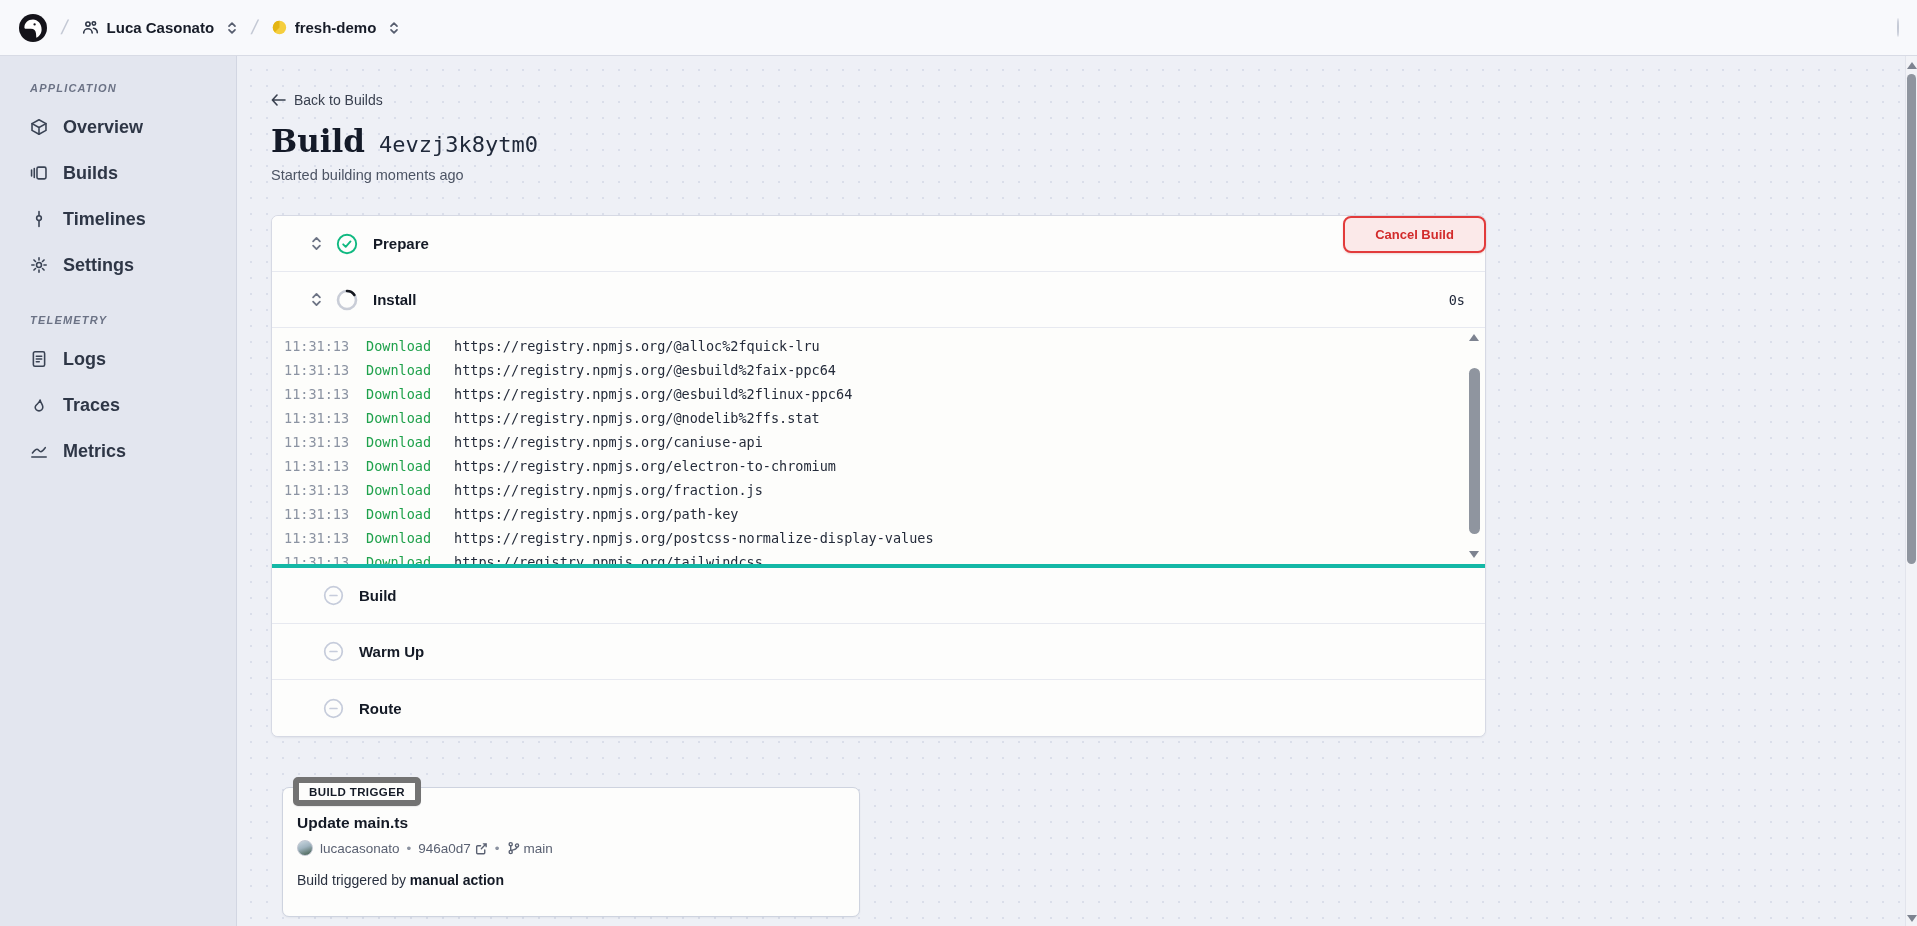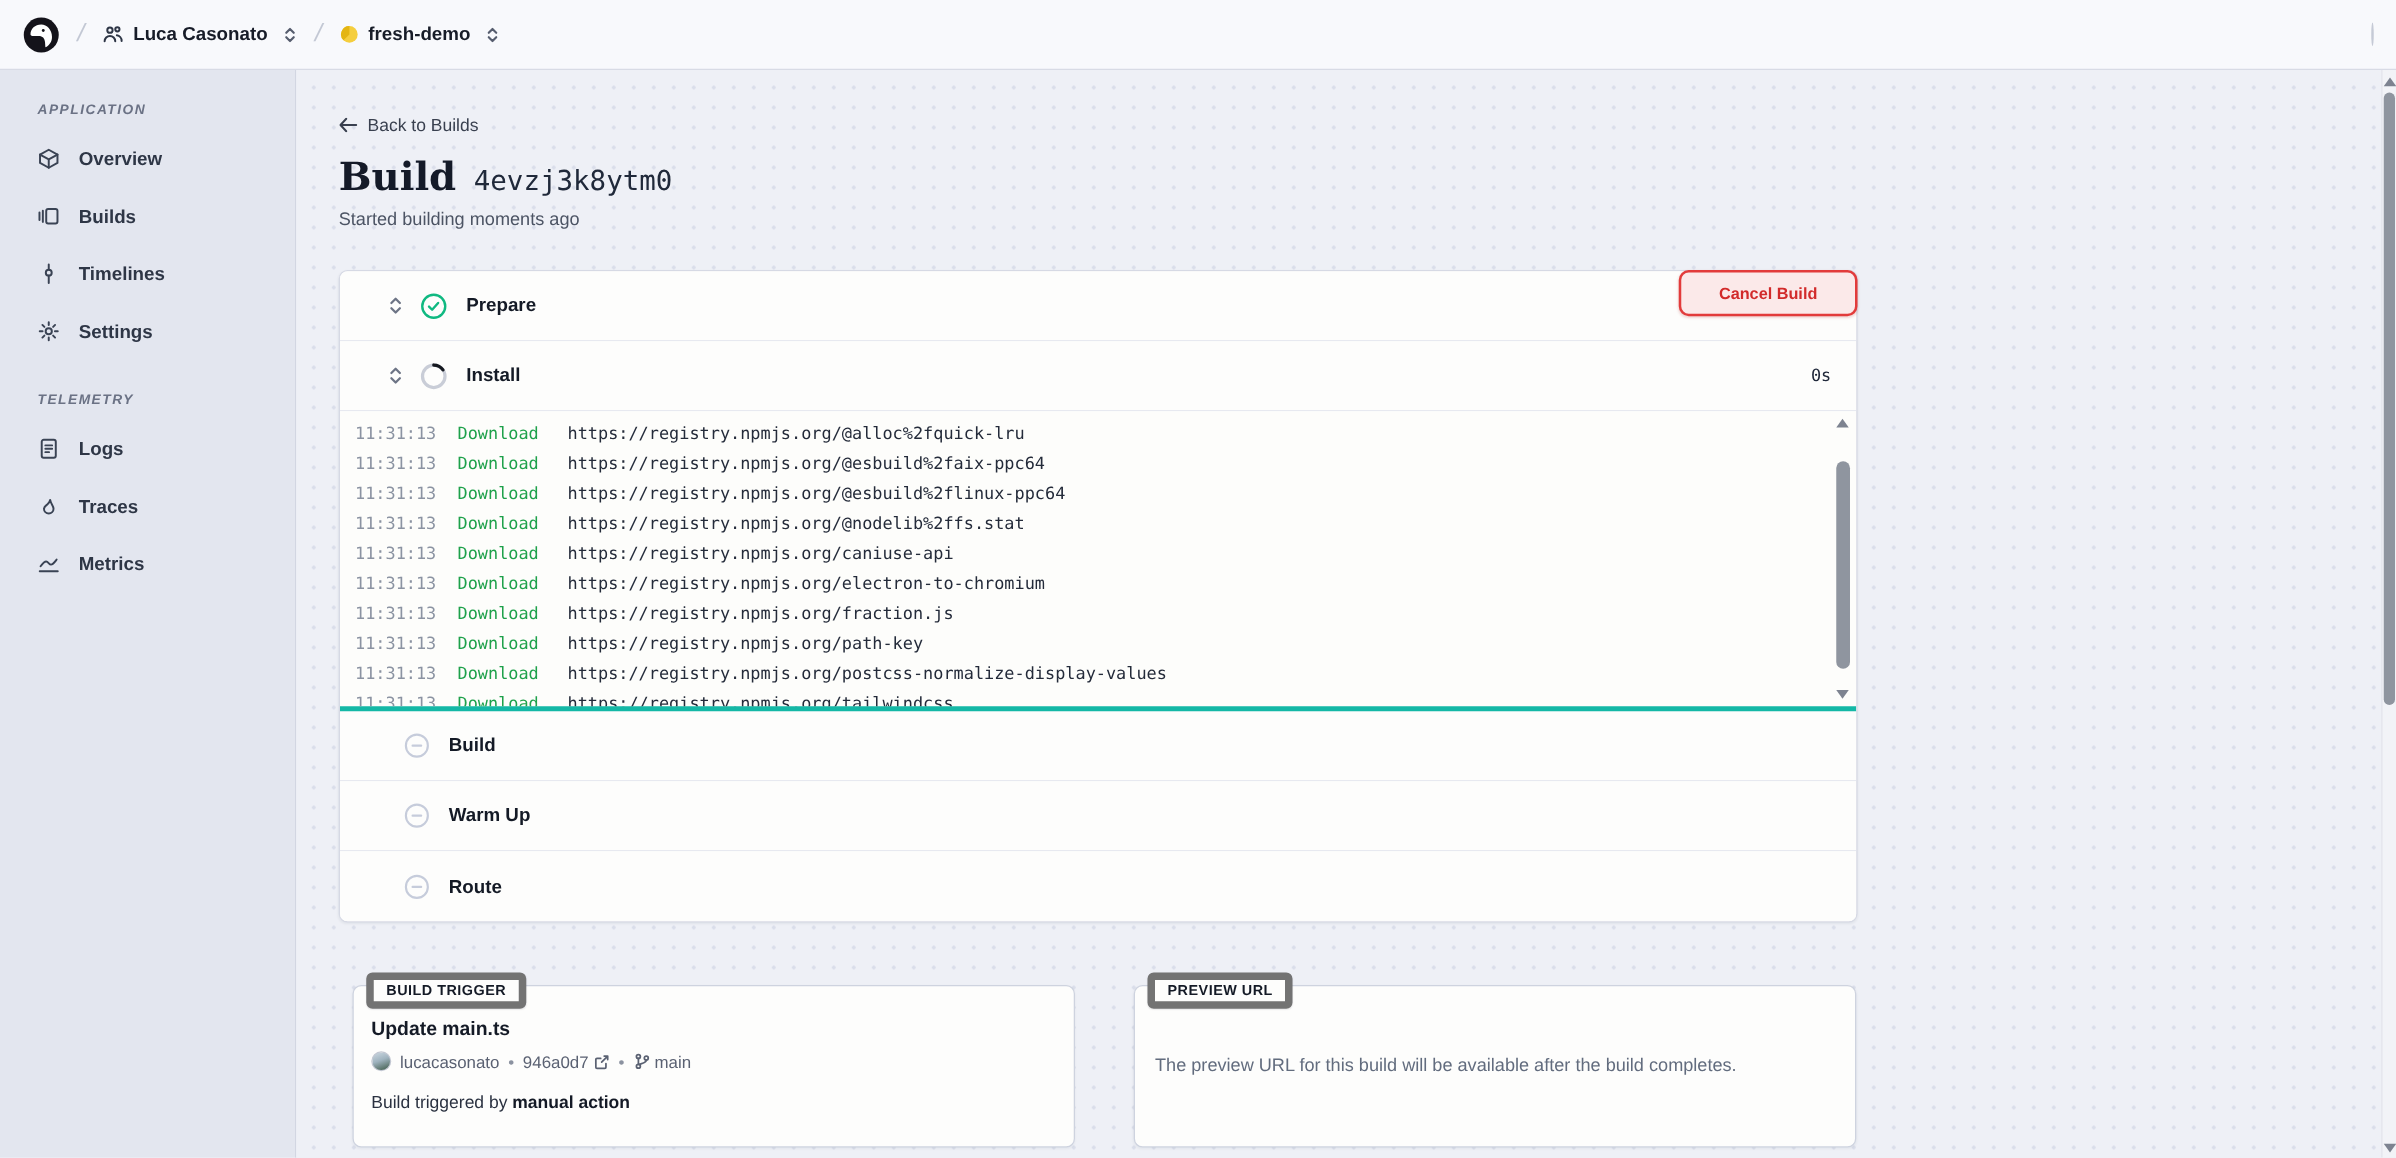--- a/index.html
+++ b/index.html
@@ -18,21 +18,21 @@
   .avatar { width:33px; height:33px; border-radius:50%;
     background:linear-gradient(160deg,#cdd9e2 0%,#b8c7d2 40%,#5c7a64 62%,#2e4a38 100%);
     border:1px solid #c5cad6; }
   .icon { display:inline-flex; align-items:center; justify-content:center; }
   .icon svg { display:block; }
 
   
   .sidebar { position:absolute; top:56px; left:0; bottom:0; width:237px;
     background:#e3e6ef; border-right:1px solid #d2d6e2; padding:26px 0 0 30px; }
   .side-title { font-size:11px; font-weight:bold; letter-spacing:1.2px; color:#6b7285; margin:0 0 10px;font-style:italic; }
-  .side-item { display:flex; align-items:center; gap:15px; height:46px; font-size:15px;
+  .side-item { display:flex; align-items:center; gap:15px; height:46px; font-size:18px;
     font-weight:bold; color:#2e3646; cursor:pointer; }
   .side-gap { height:26px; }
 
   
   .main { position:absolute; top:56px; left:237px; right:12px; bottom:0;
     background-color:#eef0f6;
     background-image:radial-gradient(#dadeea 1.3px, transparent 1.4px);
     background-size:16px 16px; background-position:6px 6px;
     padding:36px 0 0 34px; overflow:hidden; }
   .content { width:1215px; position:relative; }
@@ -349,24 +349,20 @@
               </span>
               <span>main</span>
             </span>
           </div>
           <div class="trigger-footer">
             <span>Build triggered by </span><b>manual action</b>
           </div>
         </div>
       </div>
 
-      <div class="card">
-        <span class="card-chip">PREVIEW URL</span>
-        <div class="preview-msg">The preview URL for this build will be available after the build completes.</div>
-      </div>
     </div>
   </div>
 </main>
 
 <div class="page-scrollbar">
   <span class="arr up"></span>
   <span class="thumb"></span>
   <span class="arr down"></span>
 </div>
 

